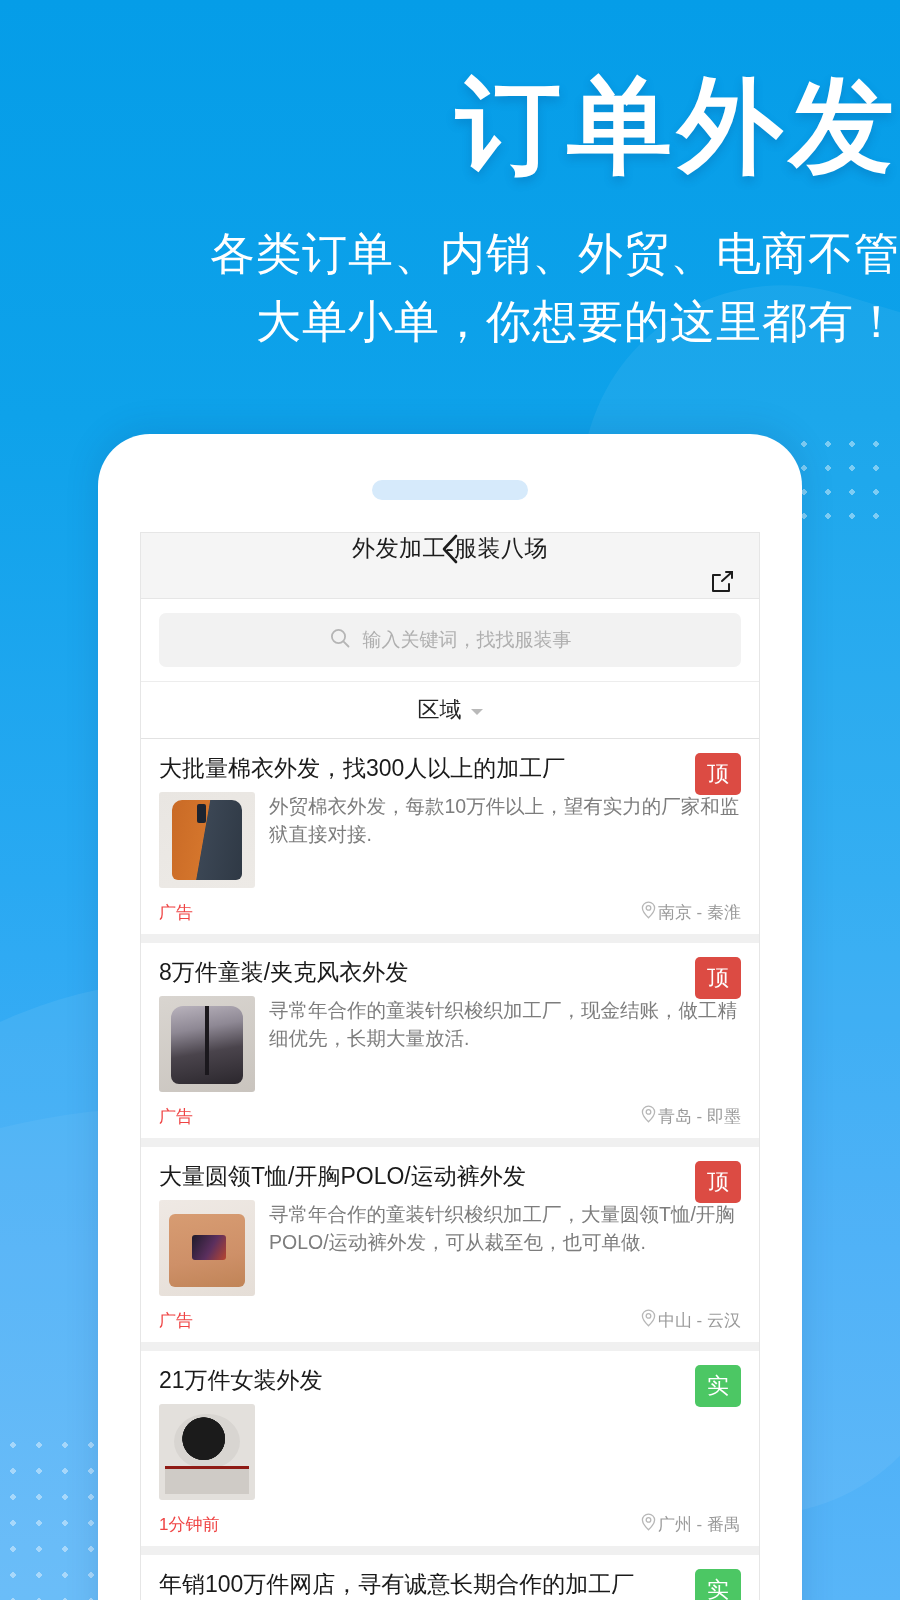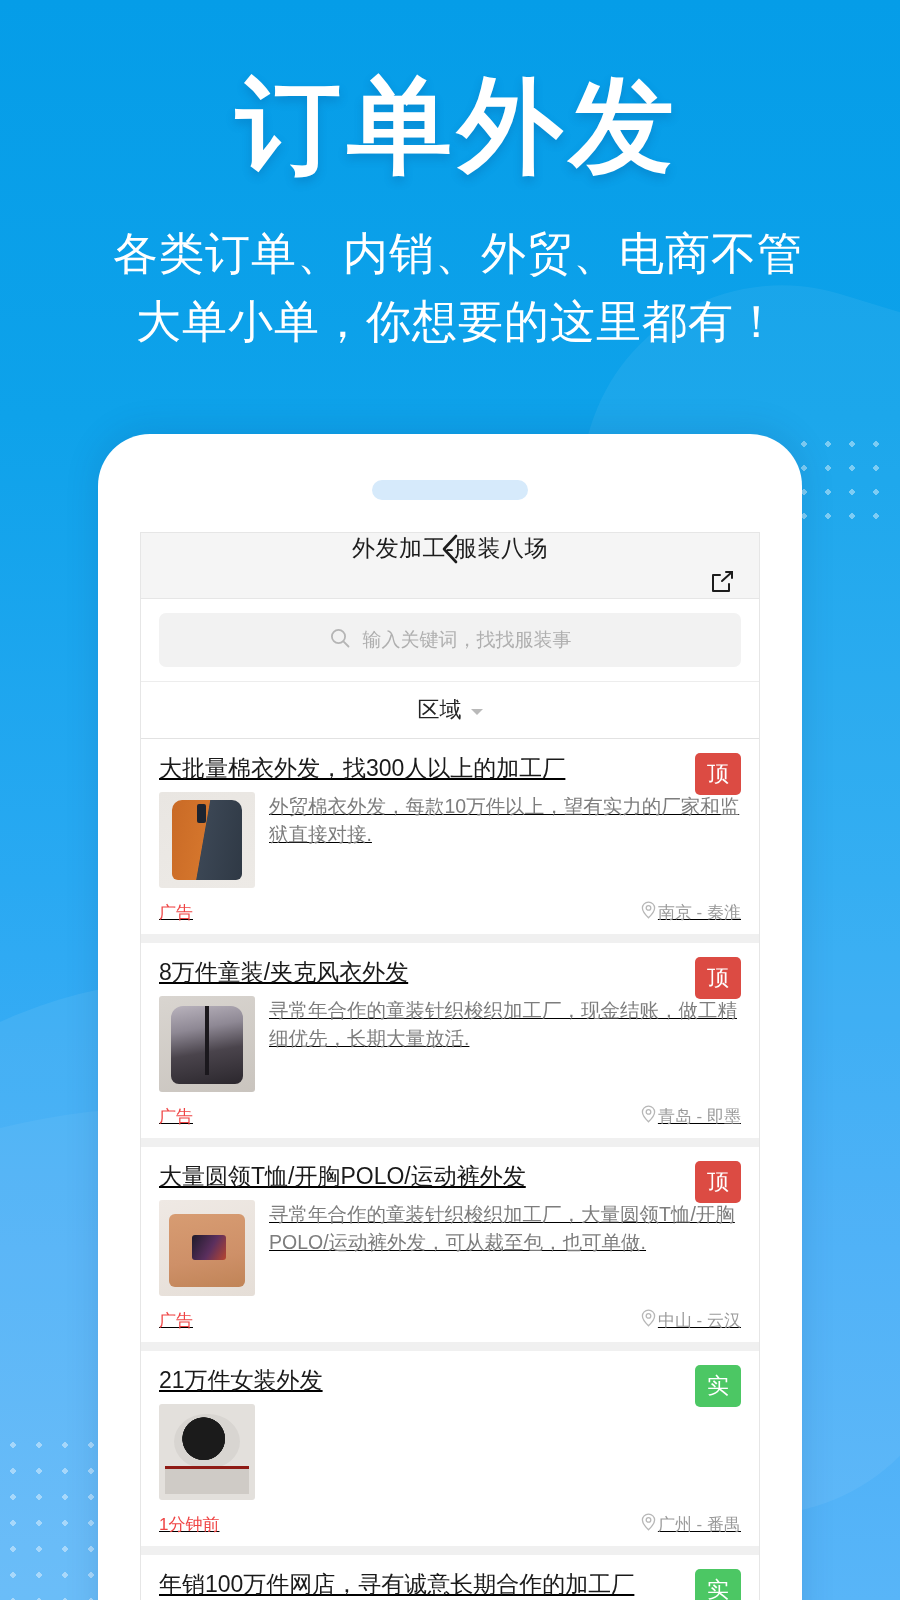--- a/index.html
+++ b/index.html
@@ -100,21 +100,21 @@
   .filterbar {
     height:58px; border-top:1px solid #EDEDED; border-bottom:1px solid #E2E2E2;
     display:flex; align-items:center;
   }
   .filter { flex:1; display:flex; align-items:center; justify-content:center; gap:9px; cursor:pointer; }
   .filter-label { font-size:22px; color:#242424; }
   .caret { width:0;height:0;border-left:6px solid transparent;border-right:6px solid transparent;border-top:6px solid #B9B9B9; margin-top:4px; }
 
   
   .list { background:#fff; }
-  .item { border-bottom:9px solid #F0F0F0; padding:14px 18px 0 18px; position:relative;text-decoration:underline; }
+  .item { border-bottom:9px solid #F0F0F0; padding:14px 18px 0 18px; position:relative; }
   .item-title {
     font-size:23px; color:#1a1a1a; line-height:1.35;
     padding-right:64px; white-space:nowrap; overflow:hidden; text-overflow:ellipsis;
   }
   .badge {
     position:absolute; right:18px; top:14px;
     width:46px; height:42px; border-radius:5px;
     color:#fff; font-size:22px;
     display:flex; align-items:center; justify-content:center;
   }
@@ -132,21 +132,21 @@
     overflow:hidden;
   }
   .item-foot {
     display:flex; align-items:center; justify-content:space-between;
     padding:9px 0 10px 0; margin-top:4px;
   }
   .meta { font-size:17px; color:#ef4444; }
   .loc { display:flex; align-items:center; gap:2px; font-size:17px; color:#9A9A9A; }
 
   
-  .hero { position:absolute; left:16px; right:0; top:0; text-align:center; }
+  .hero { position:absolute; left:16px; right:0; top:0; text-align:right; }
   .hero-title {
     margin-top:68px;
     font-size:105px; font-weight:bold; color:#ffffff;
     letter-spacing:6px; line-height:1.1;
     text-shadow:0 5px 10px rgba(0,70,130,0.22);
   }
   .hero-sub {
     margin-top:36px;
     font-size:45px; color:#ffffff; line-height:1.52;
     letter-spacing:1px;

